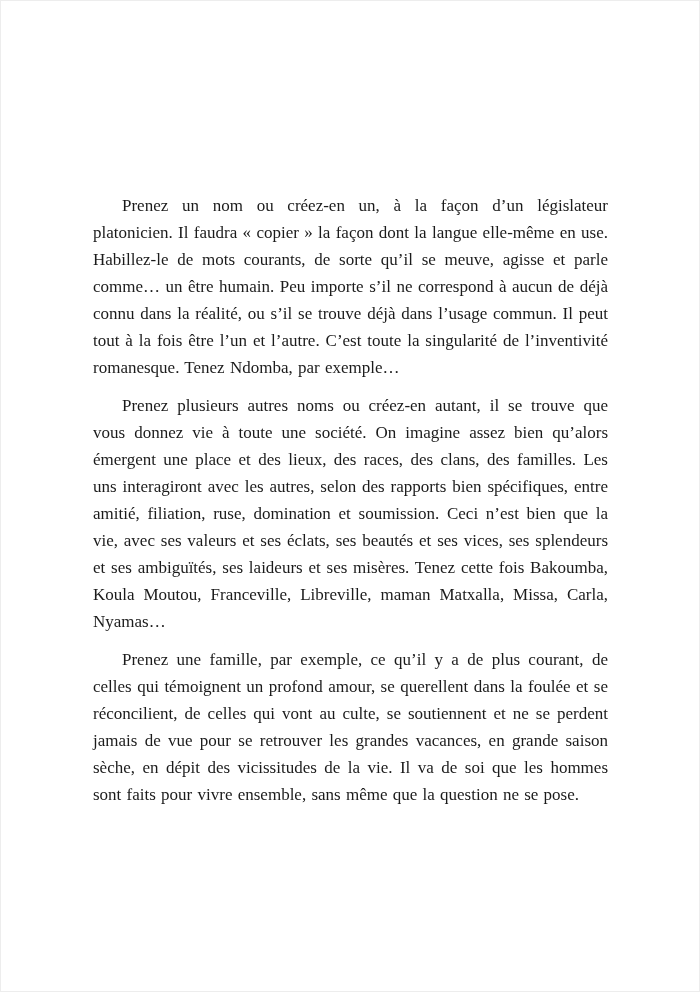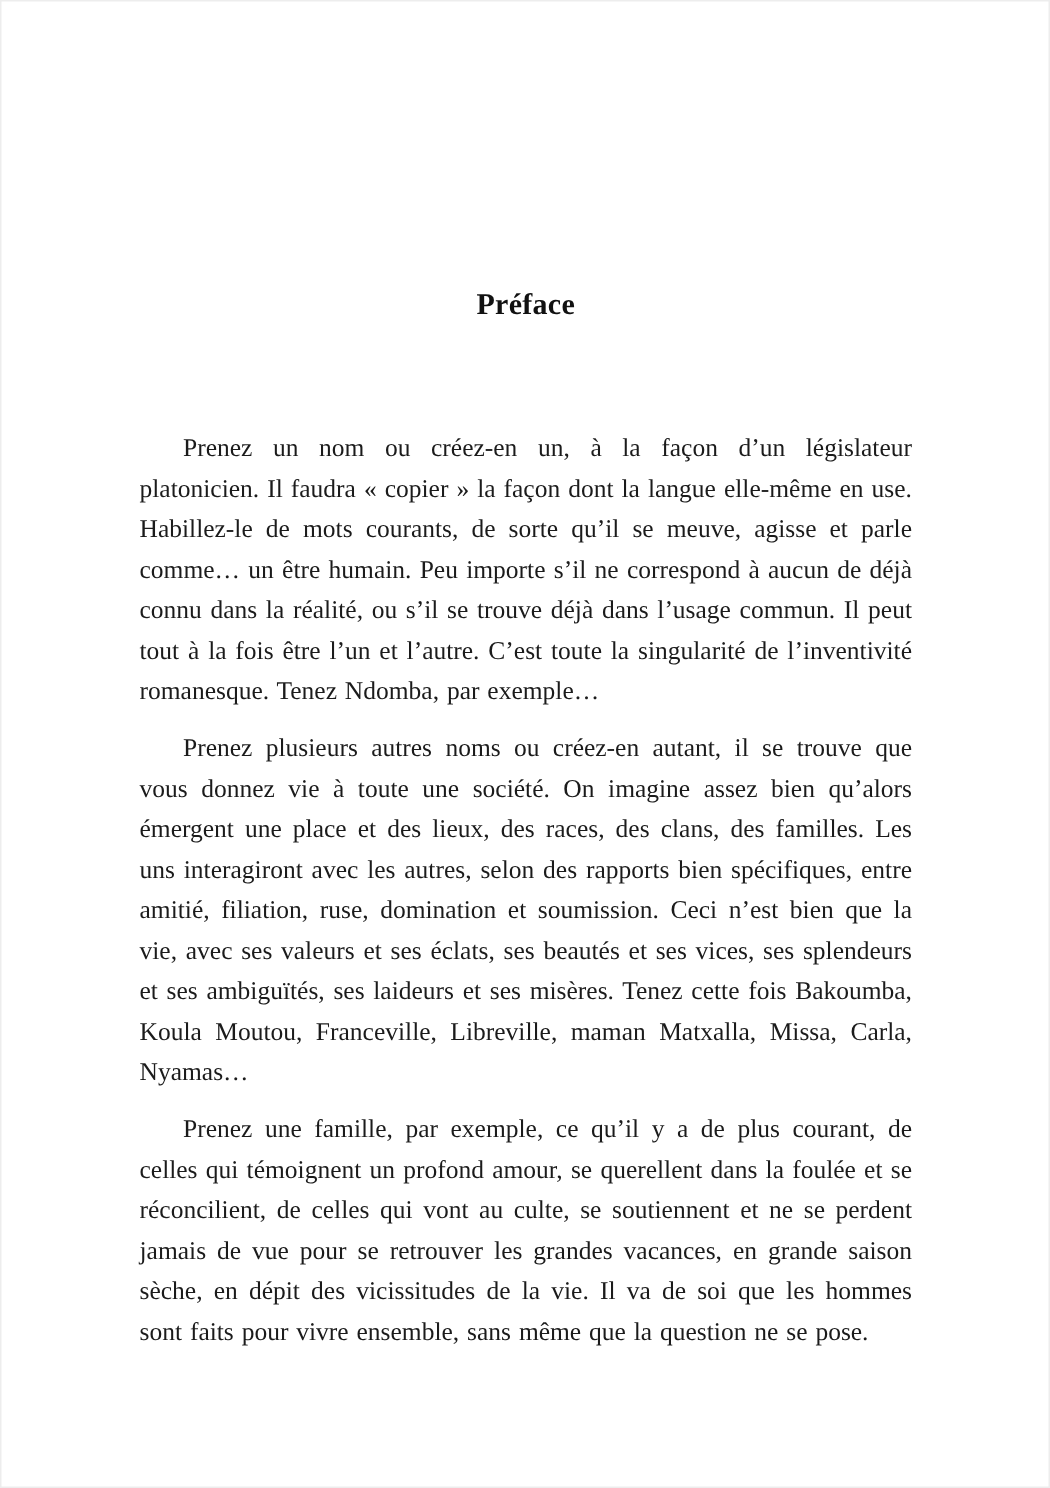--- a/index.html
+++ b/index.html
@@ -39,20 +39,19 @@
     word-spacing: 1px;
   }
   .para:last-child {
     margin-bottom: 16px;
   }
 </style>
 </head>
 <body>
 
 <div class="book-page">
-  <h1 class="chapter-title">Préface</h1>
 
   <p class="para">Prenez un nom ou créez-en un, à la façon d’un législateur platonicien. Il faudra « copier » la façon dont la langue elle-même en use. Habillez-le de mots courants, de sorte qu’il se meuve, agisse et parle comme… un être humain. Peu importe s’il ne correspond à aucun de déjà connu dans la réalité, ou s’il se trouve déjà dans l’usage commun. Il peut tout à la fois être l’un et l’autre. C’est toute la singularité de l’inventivité romanesque. Tenez Ndomba, par exemple…</p>
 
   <p class="para">Prenez plusieurs autres noms ou créez-en autant, il se trouve que vous donnez vie à toute une société. On imagine assez bien qu’alors émergent une place et des lieux, des races, des clans, des familles. Les uns interagiront avec les autres, selon des rapports bien spécifiques, entre amitié, filiation, ruse, domination et soumission. Ceci n’est bien que la vie, avec ses valeurs et ses éclats, ses beautés et ses vices, ses splendeurs et ses ambiguïtés, ses laideurs et ses misères. Tenez cette fois Bakoumba, Koula Moutou, Franceville, Libreville, maman Matxalla, Missa, Carla, Nyamas…</p>
 
   <p class="para">Prenez une famille, par exemple, ce qu’il y a de plus courant, de celles qui témoignent un profond amour, se querellent dans la foulée et se réconcilient, de celles qui vont au culte, se soutiennent et ne se perdent jamais de vue pour se retrouver les grandes vacances, en grande saison sèche, en dépit des vicissitudes de la vie. Il va de soi que les hommes sont faits pour vivre ensemble, sans même que la question ne se pose.</p>
 </div>
 
 </body></html>

